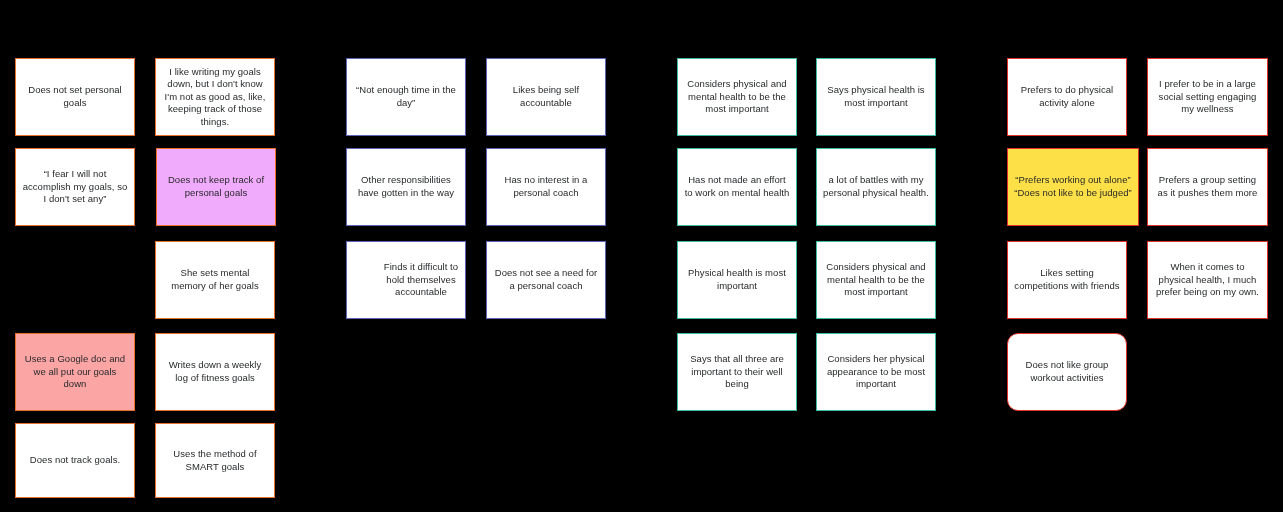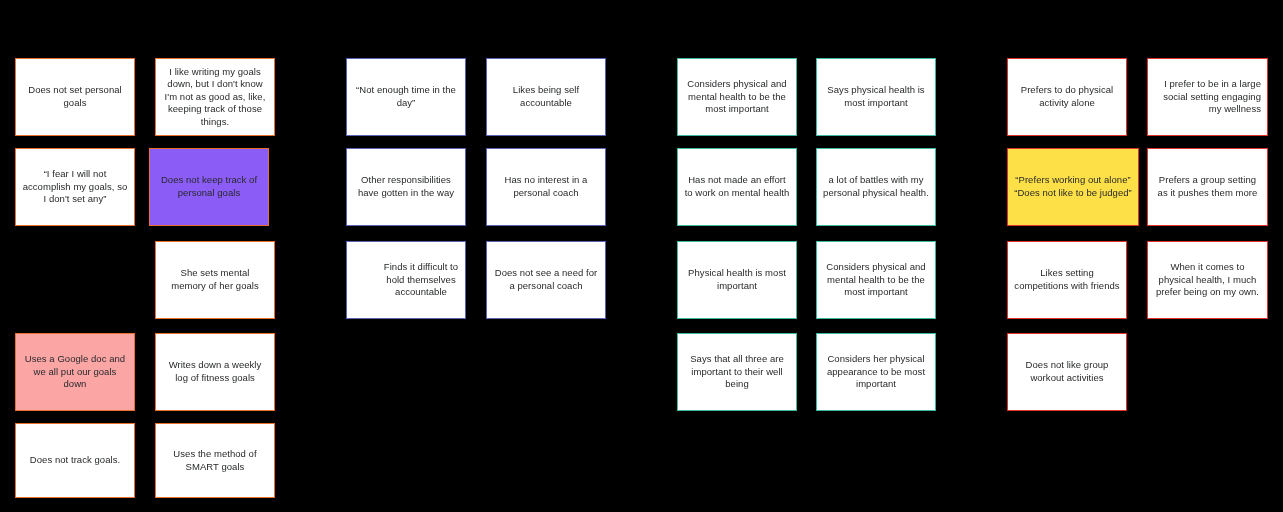--- a/index.html
+++ b/index.html
@@ -50,21 +50,21 @@
 <div id="board" style="background: rgb(0, 0, 0);">
     <div class="sticky-card" style="left: 15px; top: 58px; width: 120px; height: 78px; border-color: rgb(232, 112, 42); background: rgb(255, 255, 255);">
       <div class="sticky-text" style="color: rgb(39, 41, 43);">Does not set personal goals</div>
     </div>
     <div class="sticky-card" style="left: 155px; top: 58px; width: 120px; height: 78px; border-color: rgb(232, 112, 42); background: rgb(255, 255, 255);">
       <div class="sticky-text" style="color: rgb(39, 41, 43);">I like writing my goals down, but I don't know I'm not as good as, like, keeping track of those things.</div>
     </div>
     <div class="sticky-card" style="left: 15px; top: 148px; width: 120px; height: 78px; border-color: rgb(232, 112, 42); background: rgb(255, 255, 255);">
       <div class="sticky-text" style="color: rgb(39, 41, 43);">“I fear I will not accomplish my goals, so I don't set any”</div>
     </div>
-    <div class="sticky-card" style="left: 149px; top: 148px; width: 120px; height: 78px; border-color: rgb(232, 112, 42); background: #8b5cf6;">
+    <div class="sticky-card" style="left: 156px; top: 148px; width: 120px; height: 78px; border-color: rgb(232, 112, 42); background: #f0abfc;">
       <div class="sticky-text" style="color: rgb(39, 41, 43);">Does not keep track of personal goals</div>
     </div>
     <div class="sticky-card" style="left: 155px; top: 241px; width: 120px; height: 78px; border-color: rgb(232, 112, 42); background: rgb(255, 255, 255);">
       <div class="sticky-text" style="color: rgb(39, 41, 43);">She sets mental memory of her goals</div>
     </div>
     <div class="sticky-card" style="left: 15px; top: 333px; width: 120px; height: 78px; border-color: rgb(232, 112, 42); background: #fca5a5;">
       <div class="sticky-text" style="color: rgb(39, 41, 43);">Uses a Google doc and we all put our goals down</div>
     </div>
     <div class="sticky-card" style="left: 155px; top: 333px; width: 120px; height: 78px; border-color: rgb(232, 112, 42); background: rgb(255, 255, 255);">
       <div class="sticky-text" style="color: rgb(39, 41, 43);">Writes down a weekly log of fitness goals</div>
@@ -114,30 +114,30 @@
     <div class="sticky-card" style="left: 677px; top: 333px; width: 120px; height: 78px; border-color: rgb(60, 185, 163); background: rgb(255, 255, 255);">
       <div class="sticky-text" style="color: rgb(39, 41, 43);">Says that all three are important to their well being</div>
     </div>
     <div class="sticky-card" style="left: 816px; top: 333px; width: 120px; height: 78px; border-color: rgb(60, 185, 163); background: rgb(255, 255, 255);">
       <div class="sticky-text" style="color: rgb(39, 41, 43);">Considers her physical appearance to be most important</div>
     </div>
     <div class="sticky-card" style="left: 1007px; top: 58px; width: 120px; height: 78px; border-color: rgb(224, 50, 39); background: rgb(255, 255, 255);">
       <div class="sticky-text" style="color: rgb(39, 41, 43);">Prefers to do physical activity alone</div>
     </div>
     <div class="sticky-card" style="left: 1147px; top: 58px; width: 121px; height: 78px; border-color: rgb(224, 50, 39); background: rgb(255, 255, 255);">
-      <div class="sticky-text" style="color: rgb(39, 41, 43); text-align: right;">I prefer to be in a large social setting engaging my wellness</div>
+      <div class="sticky-text" style="color: rgb(39, 41, 43);">I prefer to be in a large social setting engaging my wellness</div>
     </div>
     <div class="sticky-card" style="left: 1007px; top: 148px; width: 132px; height: 78px; border-color: rgb(224, 50, 39); background: #fde047;">
       <div class="sticky-text" style="color: rgb(39, 41, 43);">“Prefers working out alone” “Does not like to be judged”</div>
     </div>
     <div class="sticky-card" style="left: 1147px; top: 148px; width: 121px; height: 78px; border-color: rgb(224, 50, 39); background: rgb(255, 255, 255);">
       <div class="sticky-text" style="color: rgb(39, 41, 43);">Prefers a group setting as it pushes them more</div>
     </div>
     <div class="sticky-card" style="left: 1007px; top: 241px; width: 120px; height: 78px; border-color: rgb(224, 50, 39); background: rgb(255, 255, 255);">
       <div class="sticky-text" style="color: rgb(39, 41, 43);">Likes setting competitions with friends</div>
     </div>
     <div class="sticky-card" style="left: 1147px; top: 241px; width: 121px; height: 78px; border-color: rgb(224, 50, 39); background: rgb(255, 255, 255);">
       <div class="sticky-text" style="color: rgb(39, 41, 43);">When it comes to physical health, I much prefer being on my own.</div>
     </div>
-    <div class="sticky-card" style="left: 1007px; top: 333px; width: 120px; height: 78px; border-color: rgb(224, 50, 39); background: rgb(255, 255, 255);">
+    <div class="sticky-card" style="left: 1007px; top: 333px; width: 120px; height: 78px; border-color: rgb(224, 50, 39); background: rgb(255, 255, 255); border-radius: 11px;">
       <div class="sticky-text" style="color: rgb(39, 41, 43);">Does not like group workout activities</div>
     </div>
   </div>
 
 </body></html>

